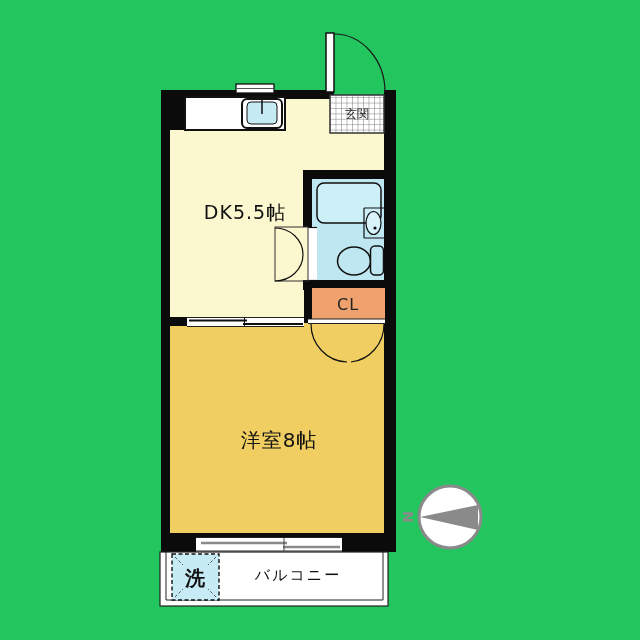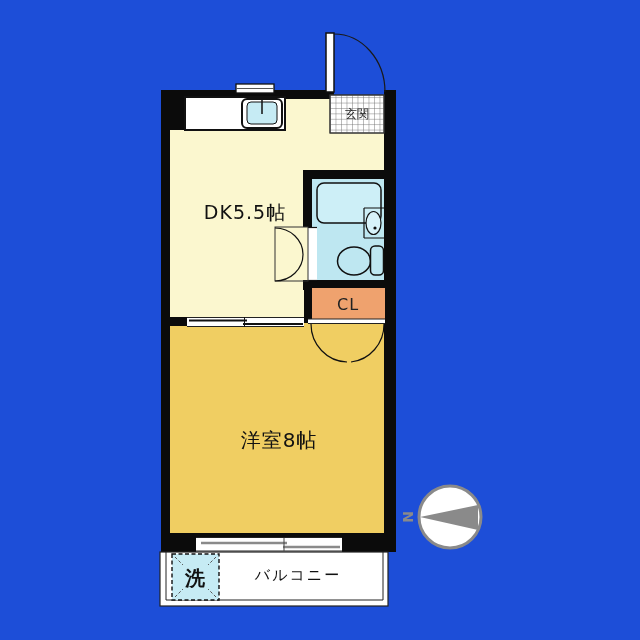--- a/index.html
+++ b/index.html
@@ -1,16 +1,16 @@
 <!DOCTYPE html>
 <html><head>
 <meta charset="utf-8">
 <style>
   html,body{margin:0;padding:0;background:#ffffff;}
-  .canvas{position:relative;width:640px;height:640px;background:#1d4ed8;overflow:hidden;
+  .canvas{position:relative;width:640px;height:640px;background:#22c55e;overflow:hidden;
           font-family:"DejaVu Sans",sans-serif;}
   svg{position:absolute;left:0;top:0;}
   text{font-family:"DejaVu Sans",sans-serif;fill:#111;}
   .room-label{font-size:19px;letter-spacing:1px;}
   .room-label-lg{font-size:20px;letter-spacing:1px;}
   .small-label{font-size:12px;fill:#222;}
   .cl-label{font-size:16px;fill:#222;letter-spacing:1px;}
   .balcony-label{font-size:15px;letter-spacing:2px;}
   .washer-label{font-size:20px;font-weight:bold;}
   .north-label{font-size:14px;font-weight:bold;fill:#8a8a8a;}

